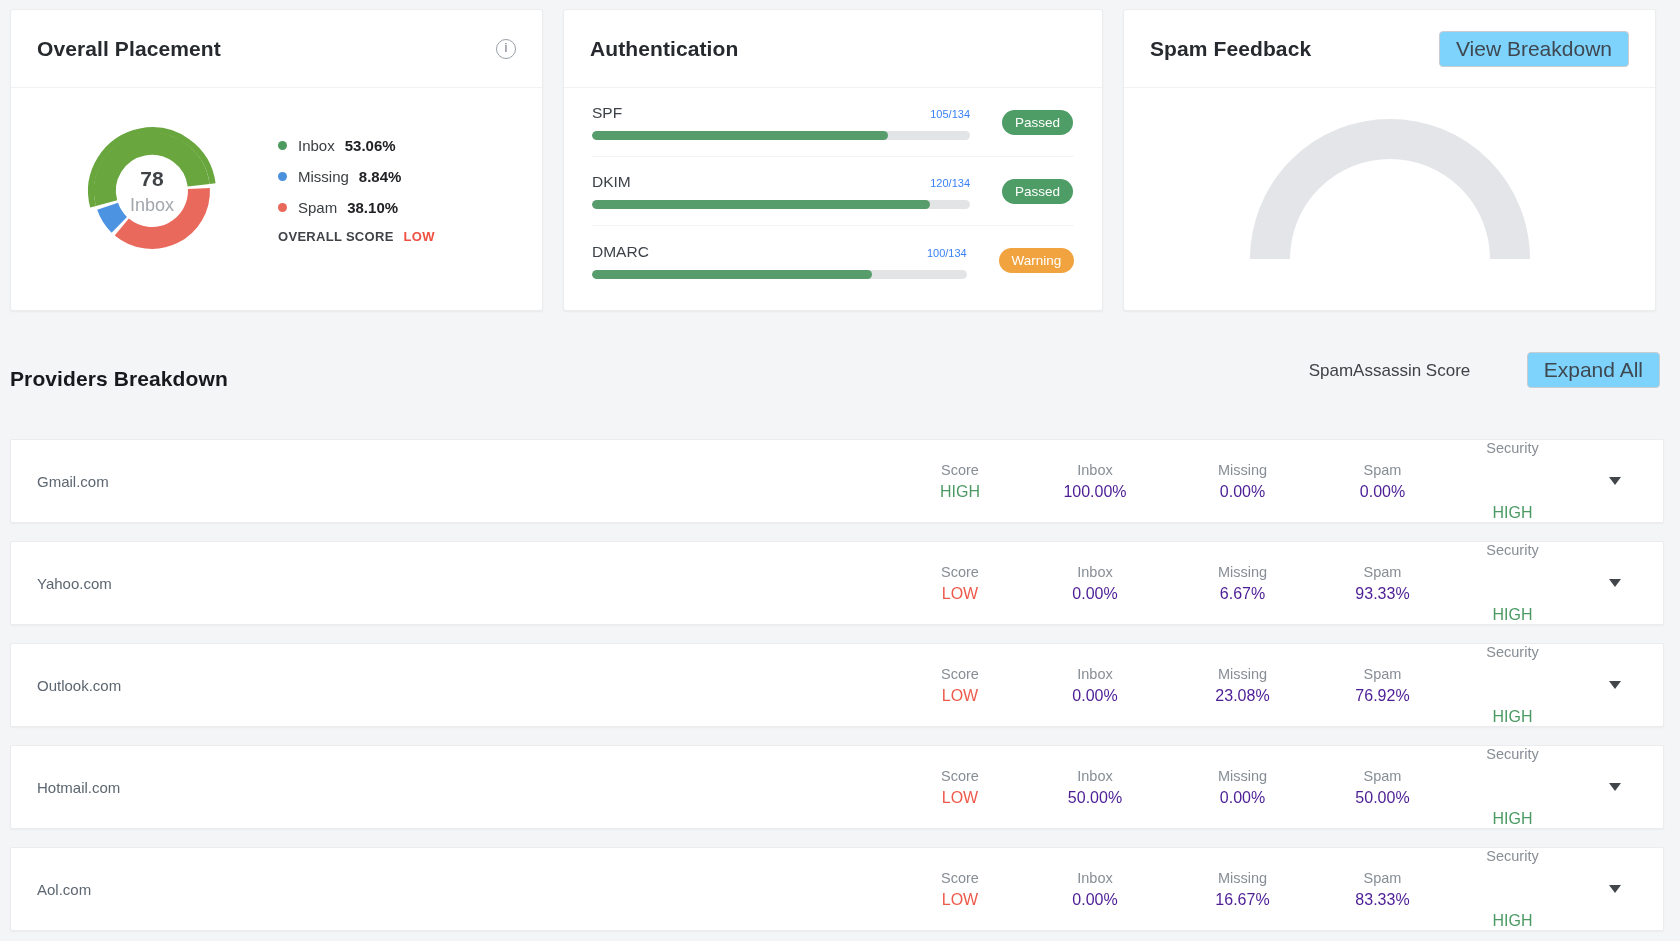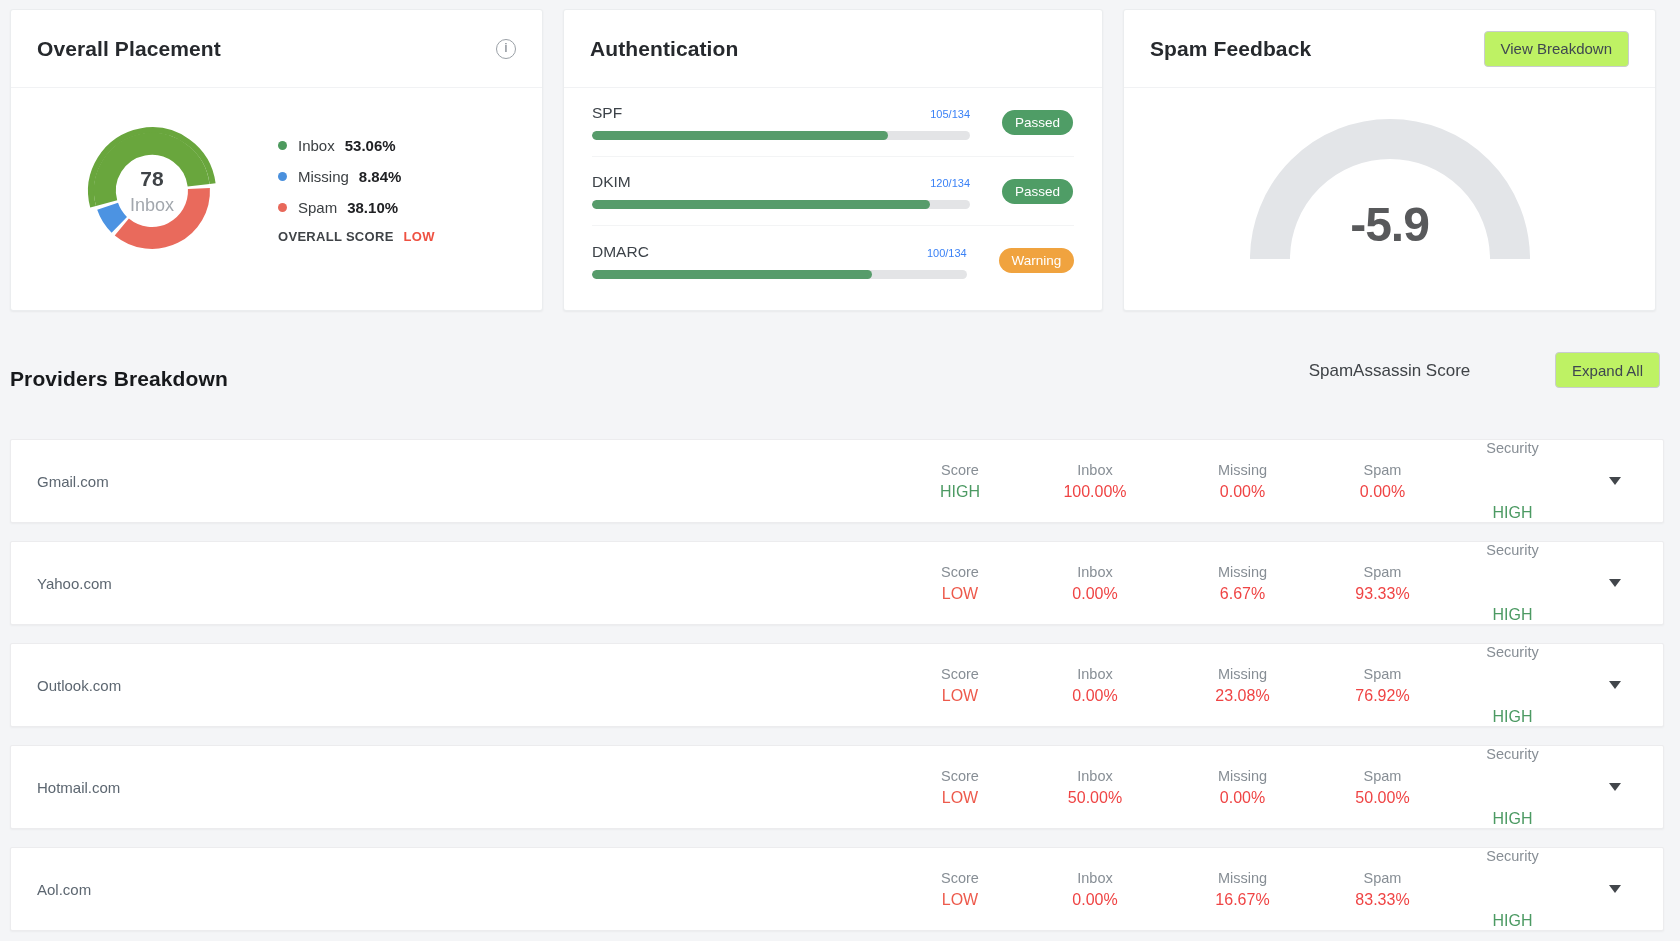--- a/index.html
+++ b/index.html
@@ -68,22 +68,22 @@
   .badge {
     margin-left:32px; min-width:68px; height:25px; border-radius:13px;
     color:#fff; font-size:13.5px; display:flex; align-items:center; justify-content:center;
     padding:0 13px; cursor:default;
   }
   .badge[data-status="Passed"]  { background:#4f9d66; }
   .badge[data-status="Warning"] { background:#f0a33f; }
 
   
   .btn {
-    background:#bef264; border:1px solid #c9ccd0; border-radius:4px; height:36px;
-    padding:0 16px; font-size:15px; color:#3f4750; font-family:inherit; cursor:pointer;
+    background:#7dd3fc; border:1px solid #c9ccd0; border-radius:4px; height:36px;
+    padding:0 16px; font-size:21px; color:#3f4750; font-family:inherit; cursor:pointer;
   }
   .gauge-wrap { position:absolute; left:50%; transform:translateX(-50%); top:99px; width:300px; height:155px; }
   .gauge-value {
     position:absolute; left:0; right:0; top:88px; text-align:center;
     font-size:48px; font-weight:700; color:#58595b; letter-spacing:-1px;
   }
   .gauge-label {
     position:absolute; left:0; right:0; top:252px; text-align:center;
     font-size:17px; color:#3f4347;
   }
@@ -97,21 +97,21 @@
 
   .prows { position:absolute; left:10px; top:439px; right:16px; }
   .prow {
     height:84px; margin-bottom:18px; background:#fff; border:1px solid #ececee;
     border-radius:2px; box-shadow:0 1px 2px rgba(20,24,28,.04);
     display:flex; align-items:center; padding:0 8px 0 26px; cursor:pointer;
   }
   .prow-name { flex:1; font-size:15px; color:#5c6670; }
   .pm { display:flex; flex-direction:column; align-items:center; gap:5px; }
   .pm-label { font-size:14.5px; color:#878e95; }
-  .pm-value { font-size:16px; color:#ef4444; }
+  .pm-value { font-size:16px; color:#4c1d95; }
   .pm-value[data-level="HIGH"] { color:#4c9a63; }
   .pm-value[data-level="LOW"]  { color:#ed5a4c; }
   .pm.c-score { width:120px; } .pm.c-inbox { width:150px; } .pm.c-missing { width:145px; }
   .pm.c-spam { width:135px; } .pm.c-security { width:125px;gap:48px; }
   .chev-cell { width:80px; display:flex; justify-content:center; align-items:center; }
   .chevron {
     width:0; height:0; border-left:6.5px solid transparent; border-right:6.5px solid transparent;
     border-top:8px solid #42464b; cursor:pointer;
   }
 </style>
@@ -213,21 +213,20 @@
 
   <div class="card card-3">
     <div class="card-header">
       <div class="card-title">Spam Feedback</div>
       <button class="btn">View Breakdown</button>
     </div>
     <div class="gauge-wrap">
       <svg width="300" height="155" viewBox="0 0 300 155">
         <path d="M 30 150 A 120 120 0 0 1 270 150" fill="none" stroke="#e3e5e8" stroke-width="40"></path>
       </svg>
-      <div class="gauge-value">-5.9</div>
       <div class="gauge-label">SpamAssassin Score</div>
     </div>
   </div>
 
 </div>
 
 <div class="section-heading">Providers Breakdown</div>
 <button class="btn expand-btn">Expand All</button>
 
 <div class="prows">

